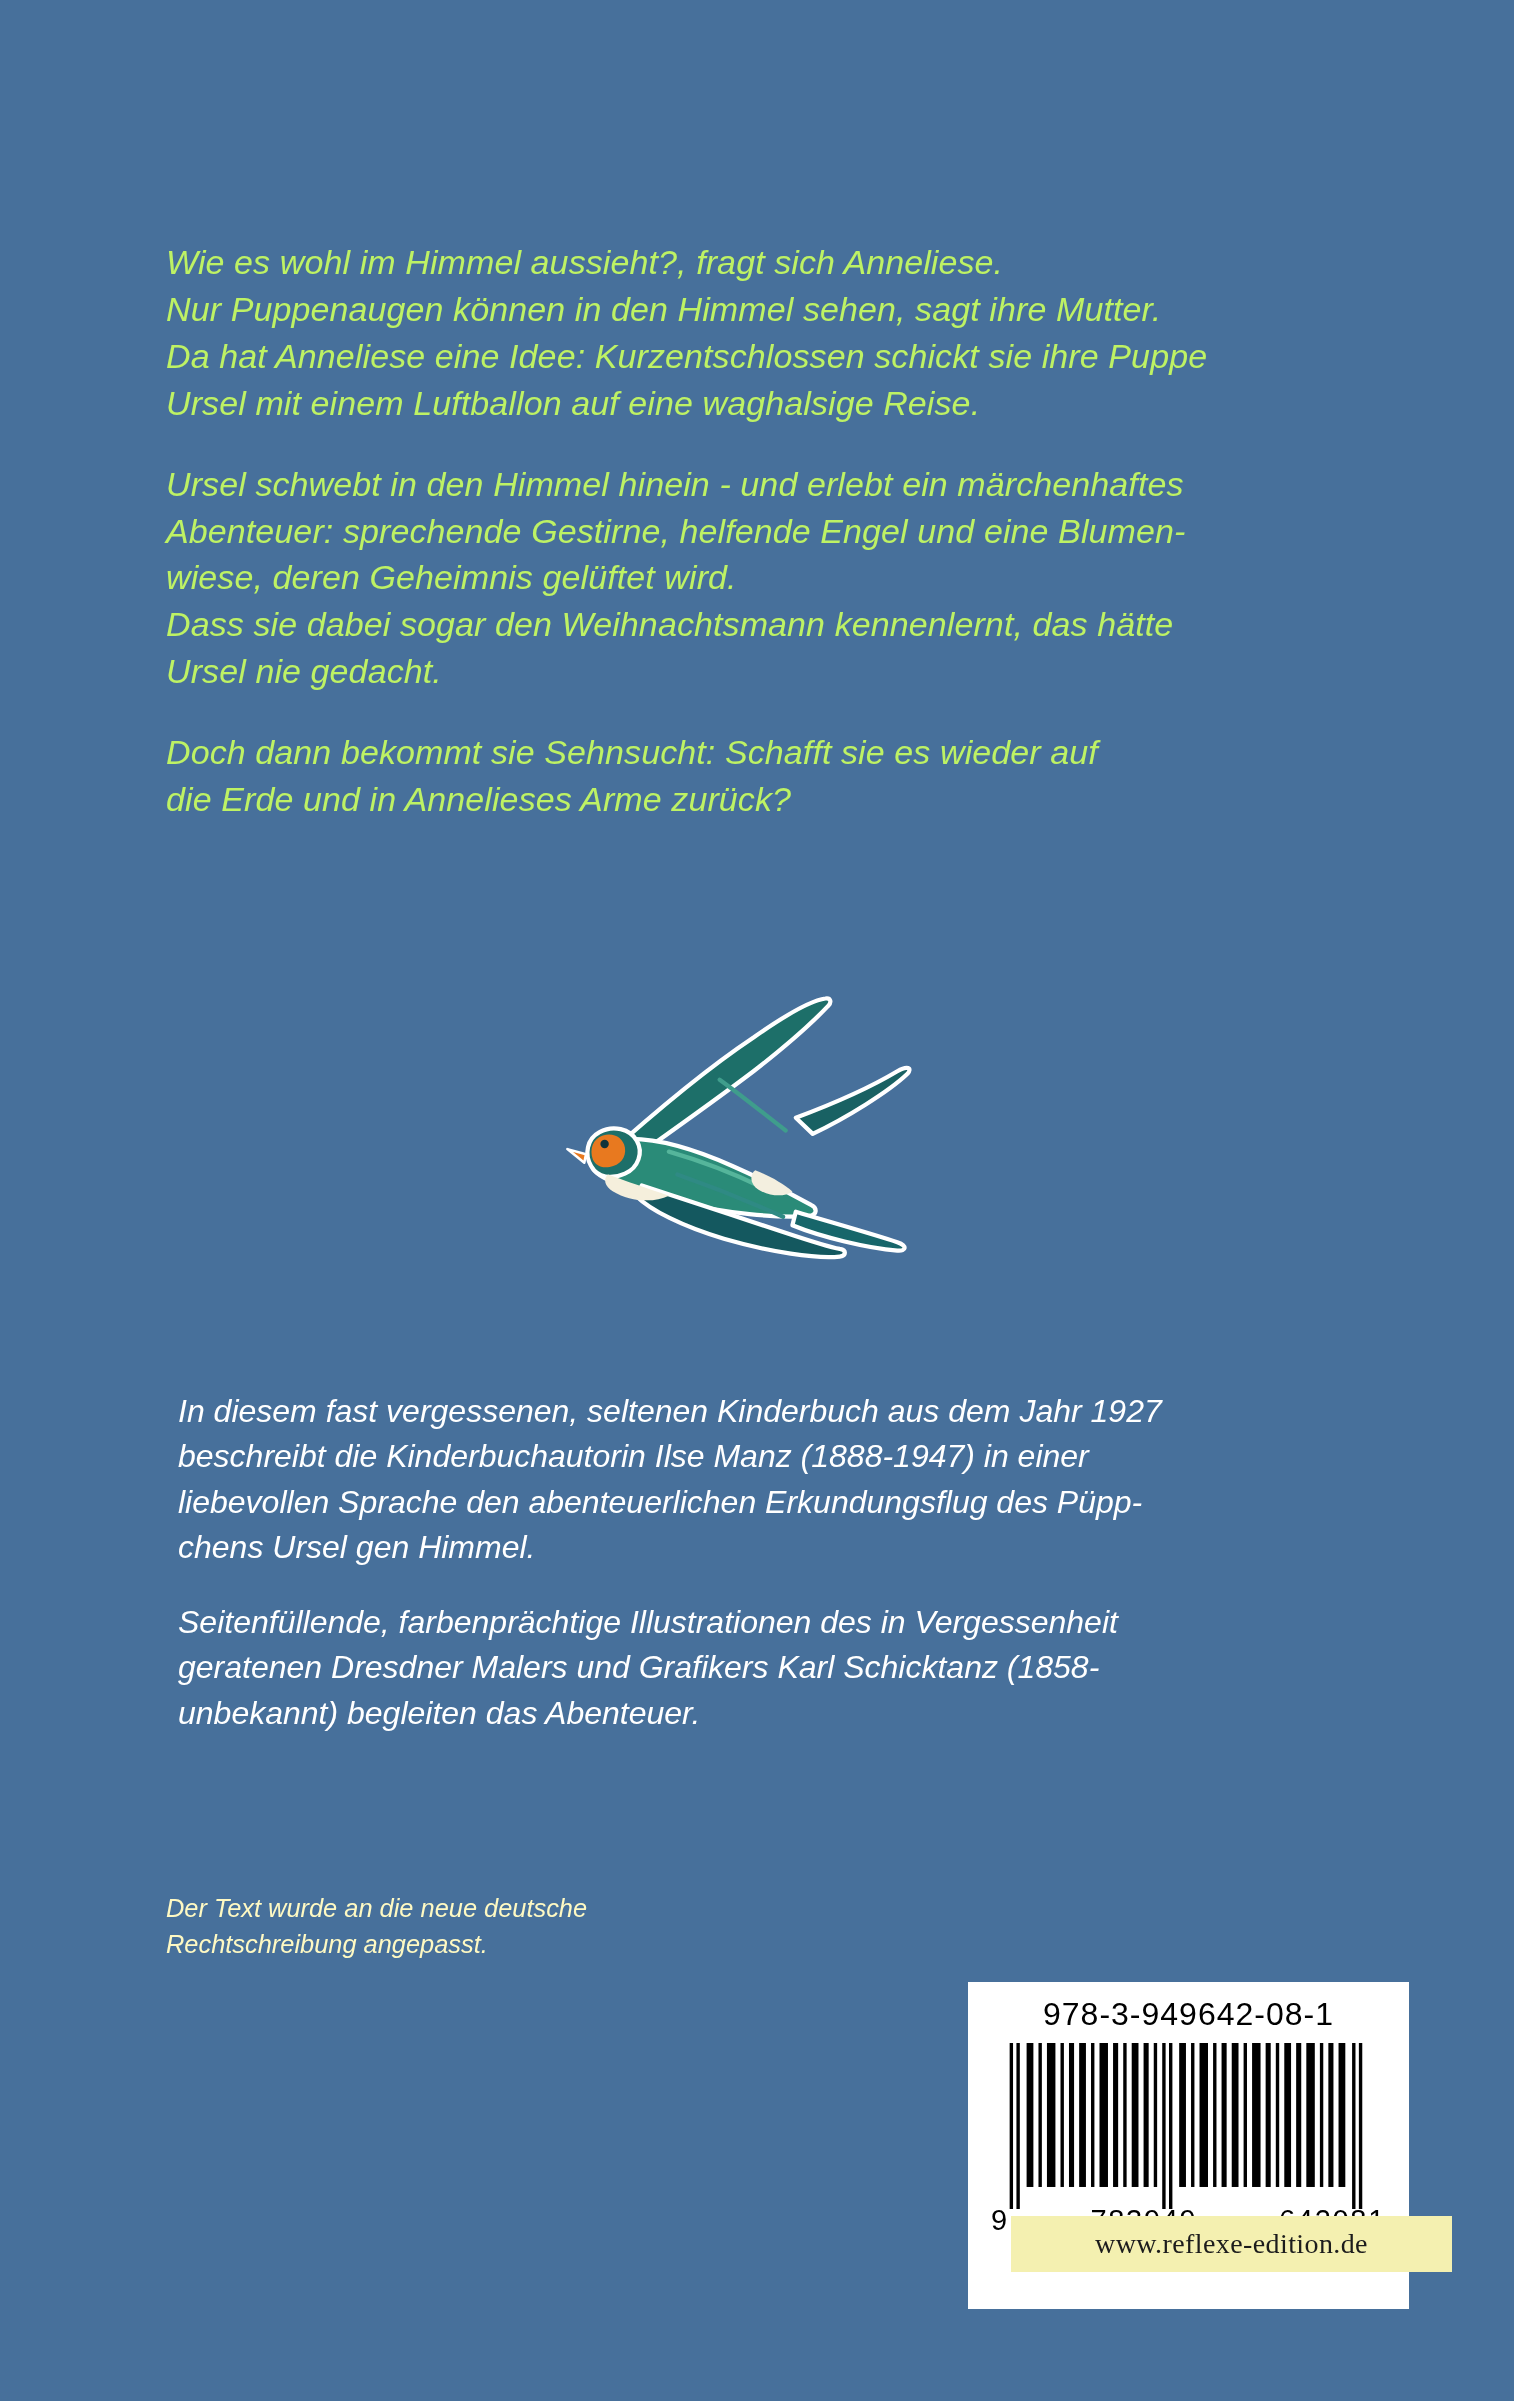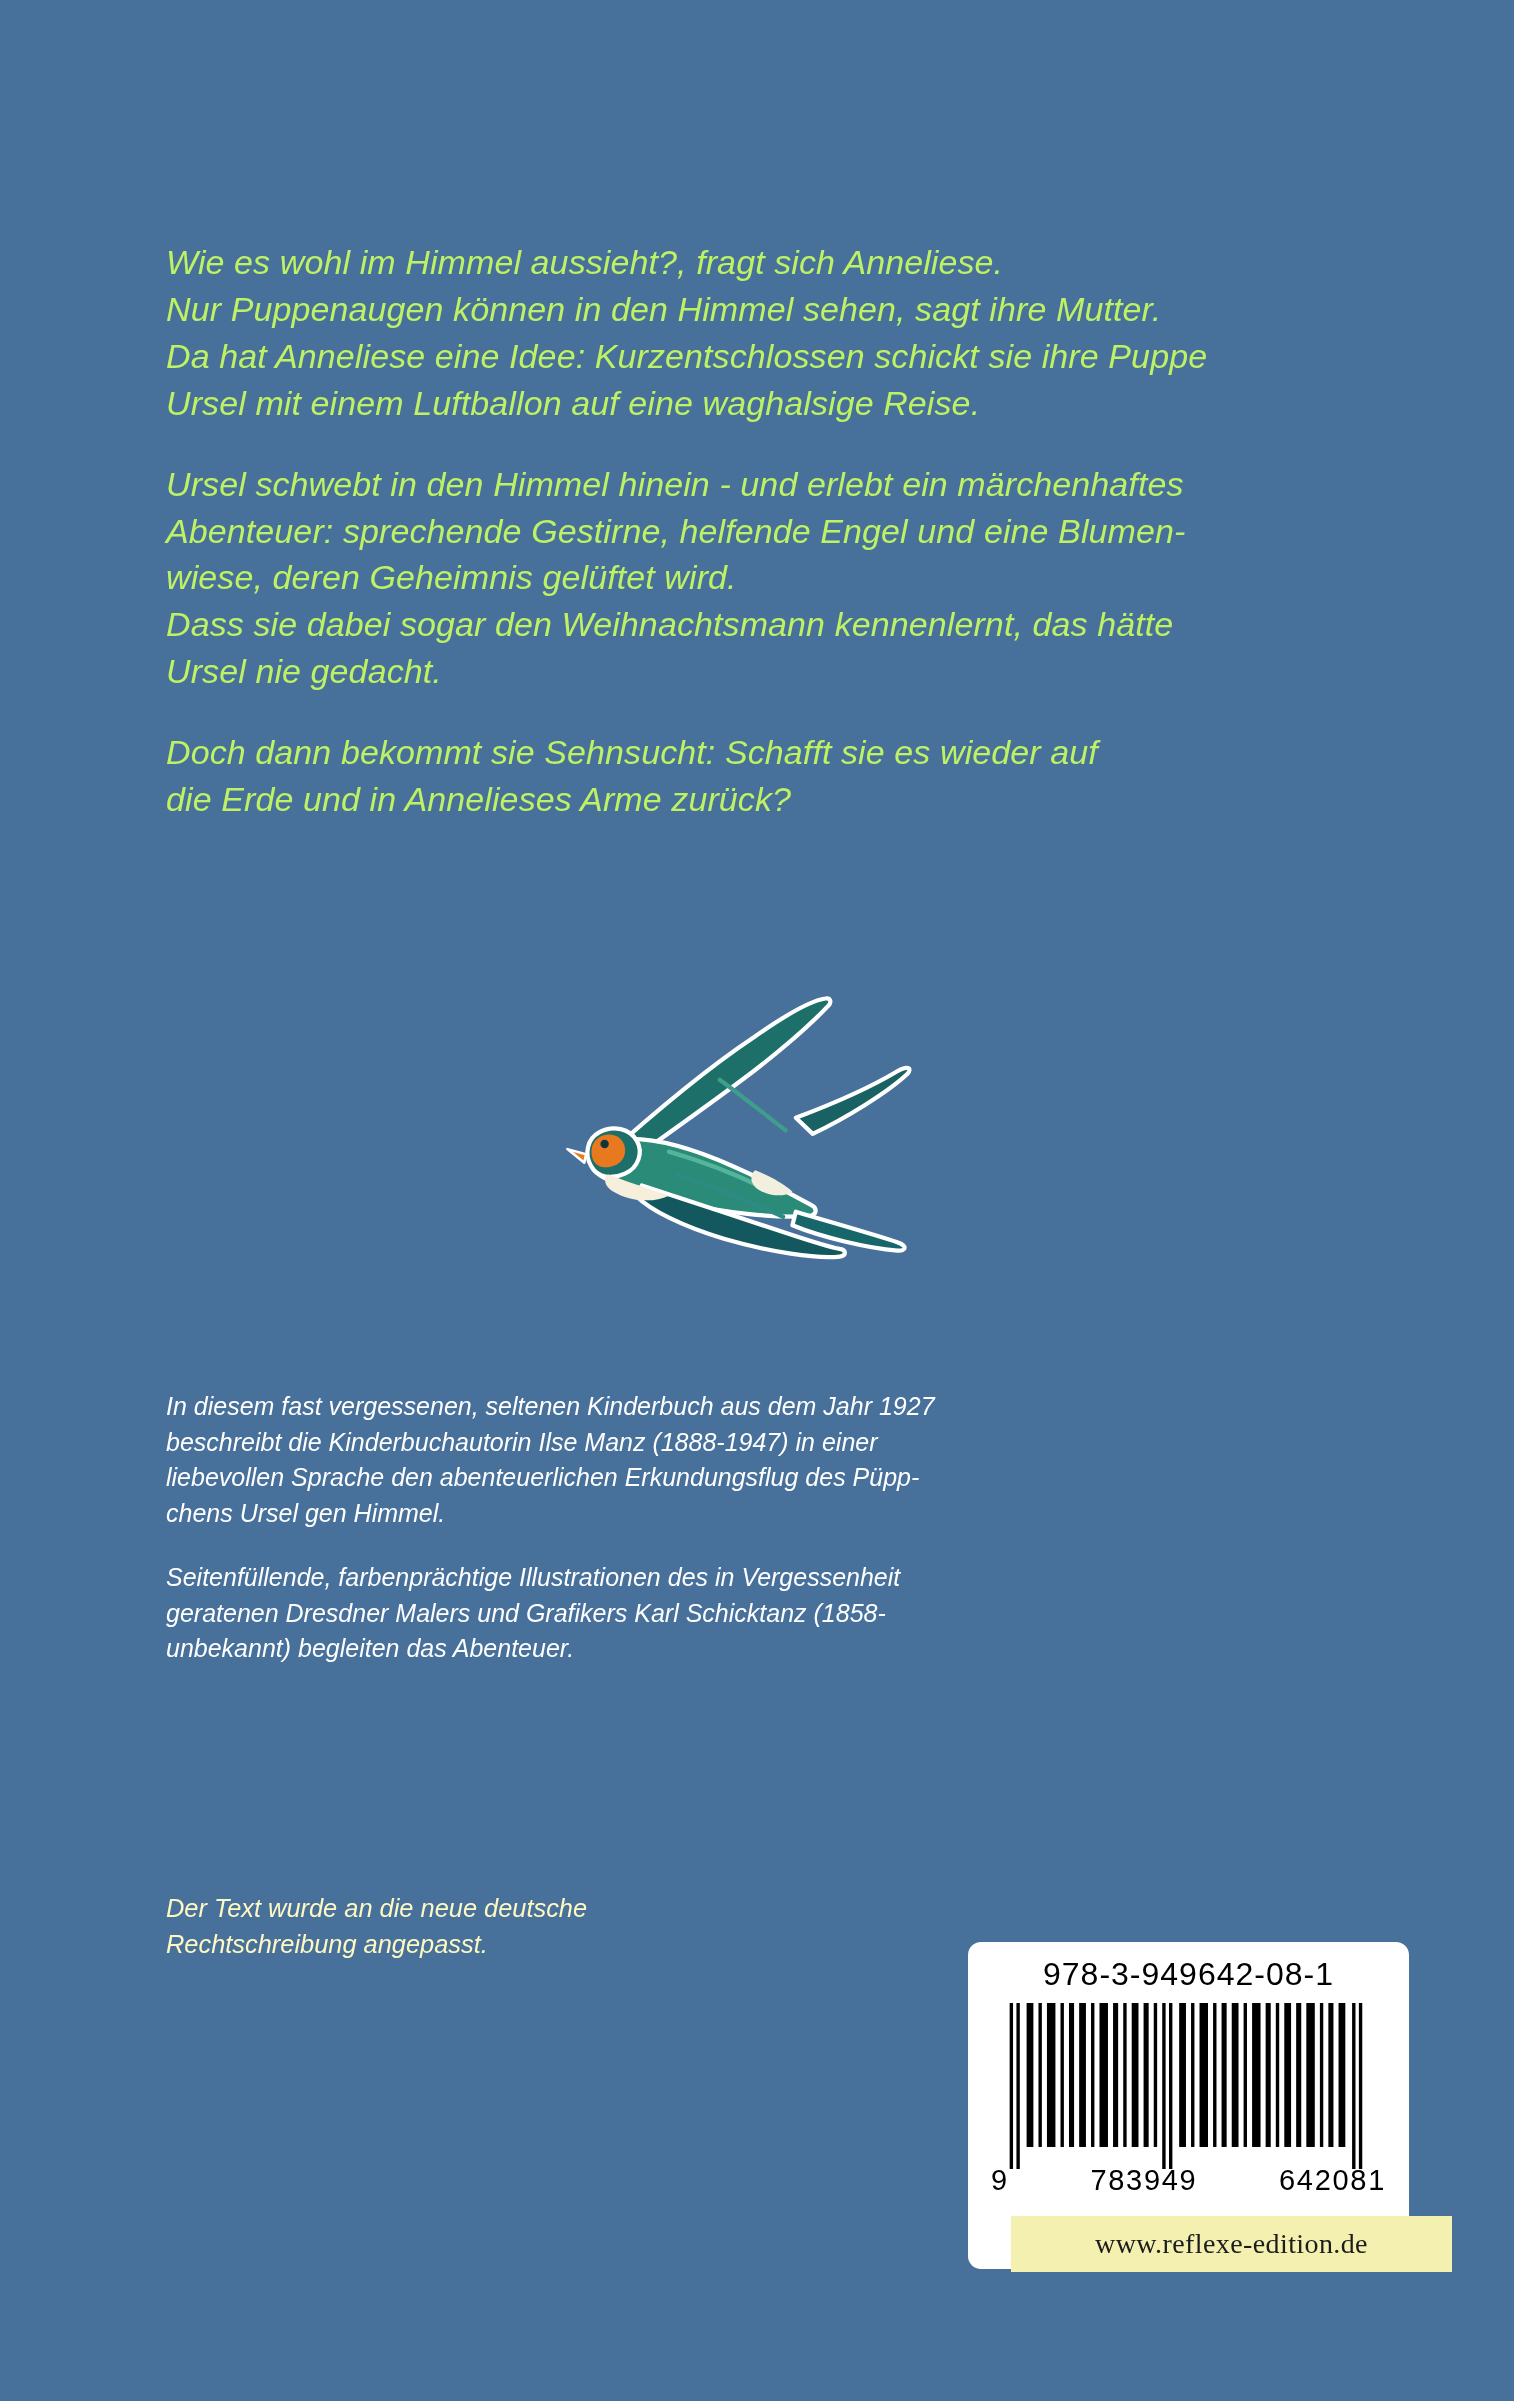--- a/index.html
+++ b/index.html
@@ -68,51 +68,50 @@
     font-style: italic;
     font-weight: bold;
     font-size: 32px;
     line-height: 1.35;
     margin: 0 0 37px 0;
     color: #ffffff;
   }
 
   .about p {
     font-style: italic;
-    font-size: 25px;
+    font-size: 32px;
     line-height: 1.42;
-    margin: 0 0 29px 0;
+    margin: 0 0 29px 12px;
     color: #ffffff;
     font-weight: 400;
   }
 
   .note {
     position: absolute;
     left: 166px;
     top: 1890px;
     width: 644px;
     font-style: italic;
     font-size: 25.4px;
     line-height: 1.42;
     color: #fef9c3;
   }
 
   
   .barcode-box {
     position: absolute;
     left: 968px;
-    top: 1942px;
+    top: 1982px;
     width: 441px;
     height: 327px;
     background: #ffffff;
     box-sizing: border-box;
     display: flex;
     flex-direction: column;
     align-items: center;
-    border-radius: 13px;
   }
 
   .isbn-text {
     color: #000000;
     font-size: 32px;
     letter-spacing: 1px;
     margin-top: 13.5px;
     font-family: "Liberation Sans", sans-serif;
   }
 

